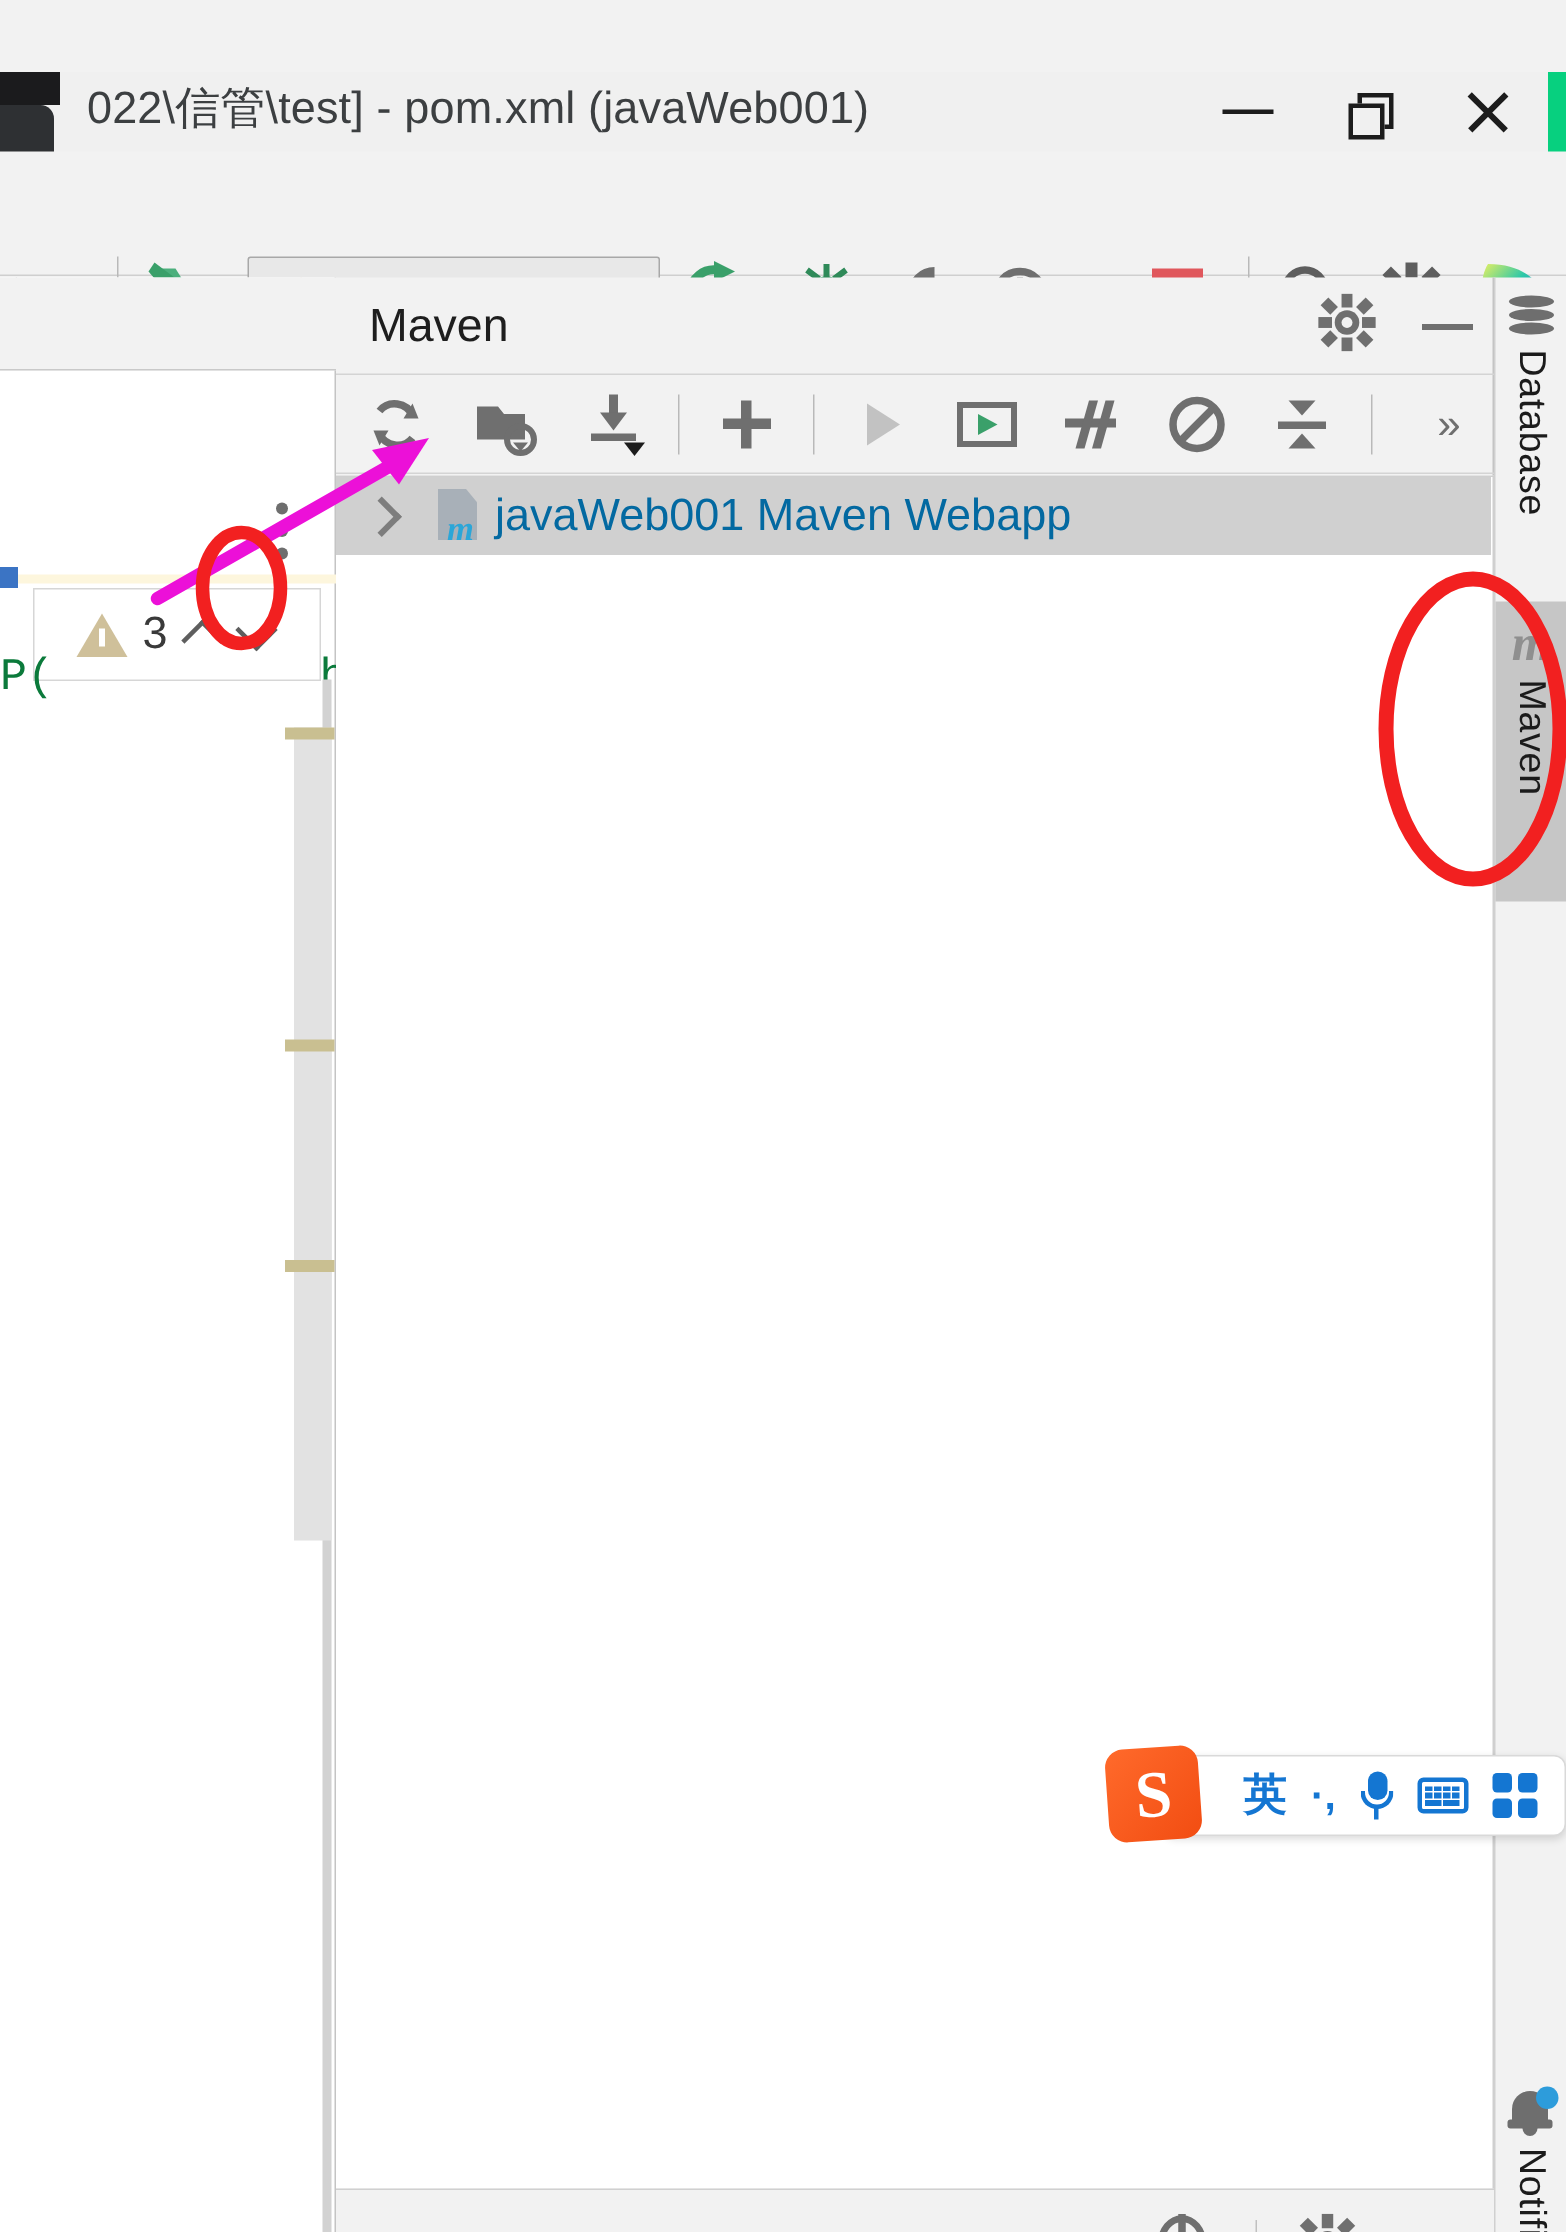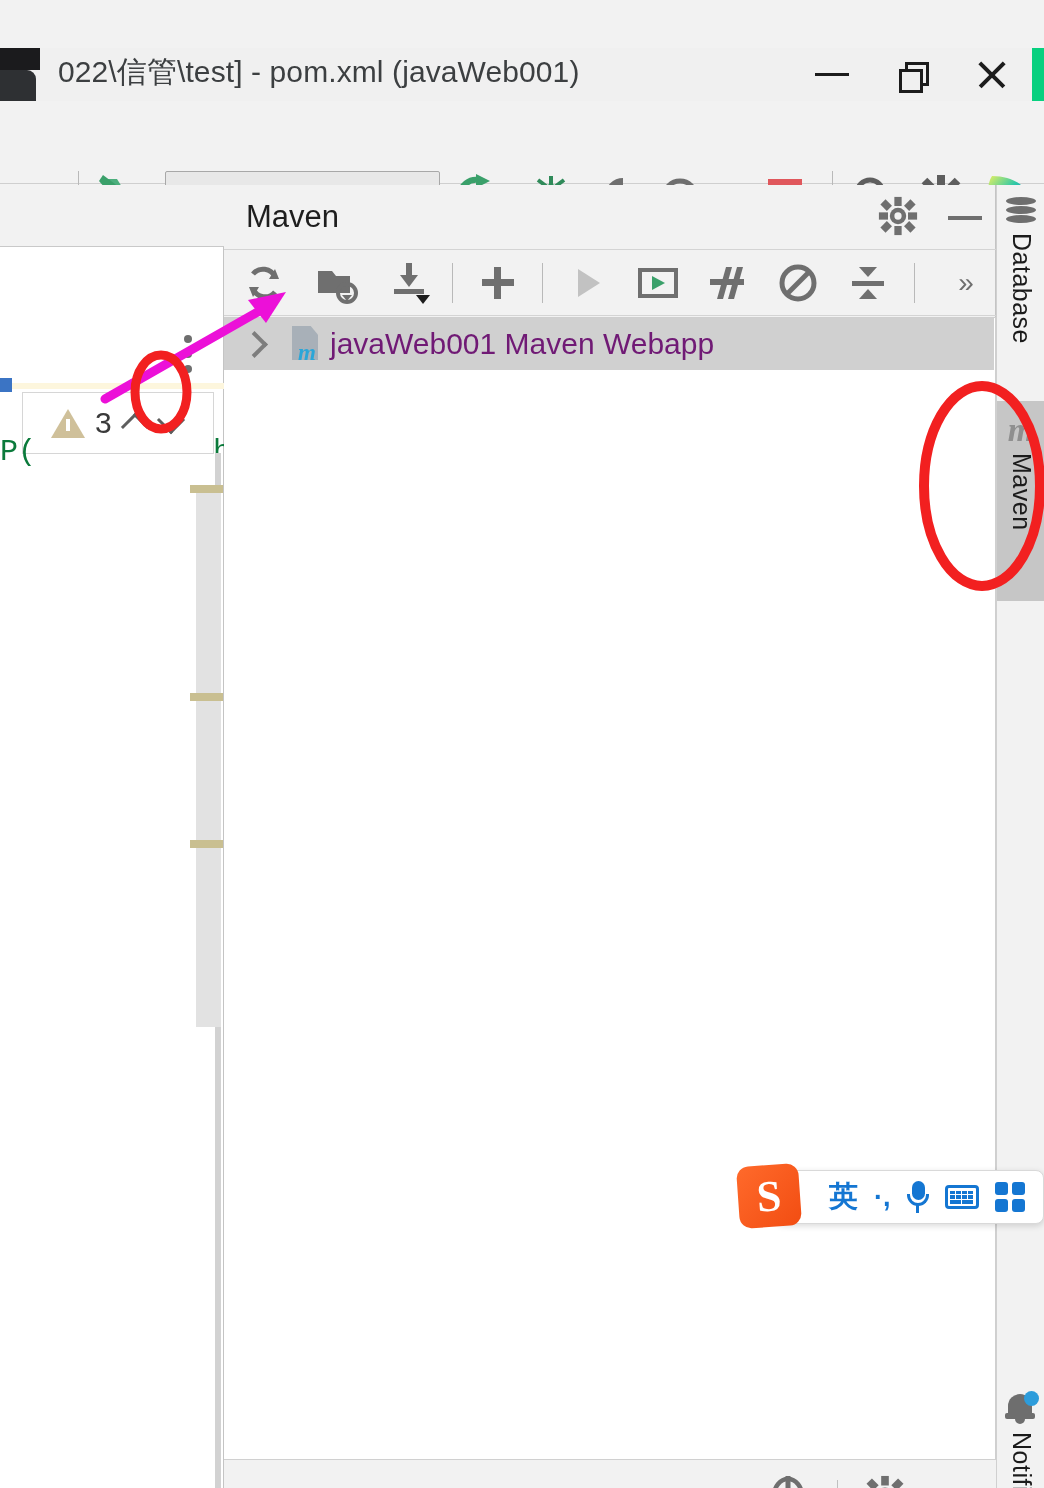--- a/index.html
+++ b/index.html
@@ -202,21 +202,21 @@
     position: absolute; left: 0; top: 0; width: 26px; height: 34px;
     background: #a8b0b8;
     clip-path: polygon(0 0, 72% 0, 100% 26%, 100% 100%, 0 100%);
   }
   .mvn-file-icon .m {
     position: absolute; left: 6px; top: 14px;
     font-size: 23px; font-weight: bold; font-style: italic;
     color: #2aa6d8; font-family: "Liberation Serif", serif;
   }
   .tree-label {
-    margin-left: 6px; font-size: 30px; color: #701a75;
+    margin-left: 6px; font-size: 30px; color: #0369a1;
   }
   .mv-bottombar {
     position: absolute; left: 0; bottom: 0; width: 772px; height: 77px;
     background: #f2f2f2; border-top: 1px solid #d0d0d0;
     display: flex; align-items: center; justify-content: flex-end;
     gap: 26px; padding-right: 28px;
   }
 
   
   .right-stripe {

